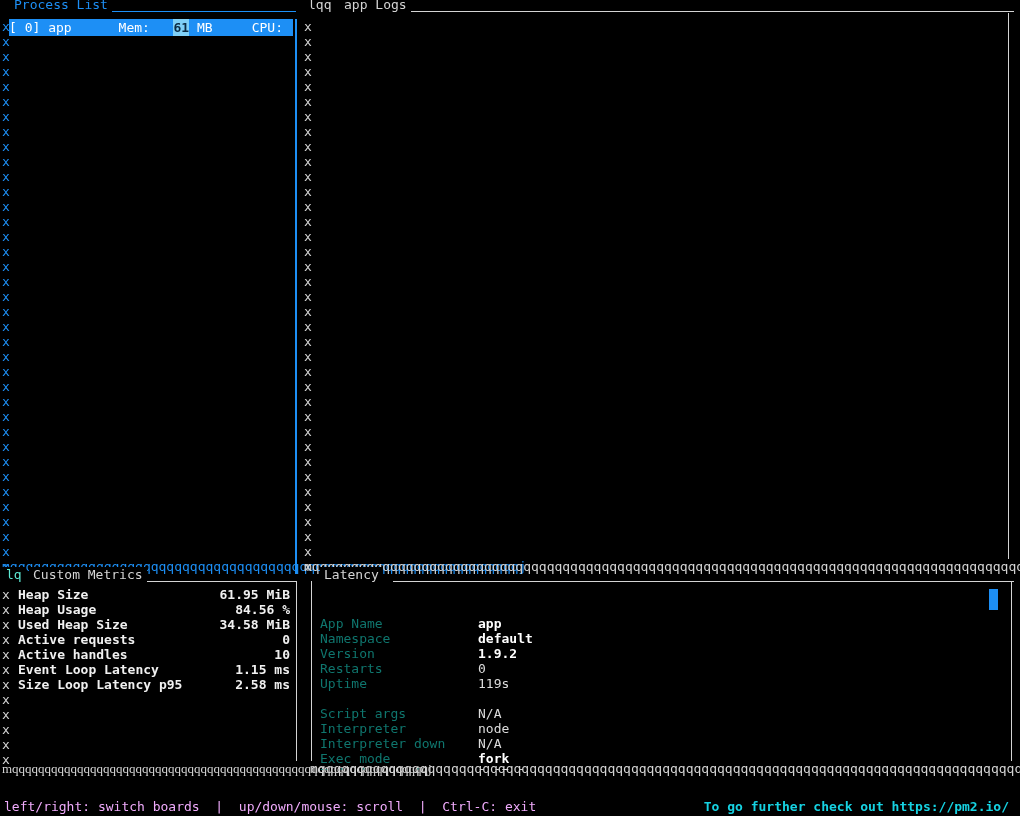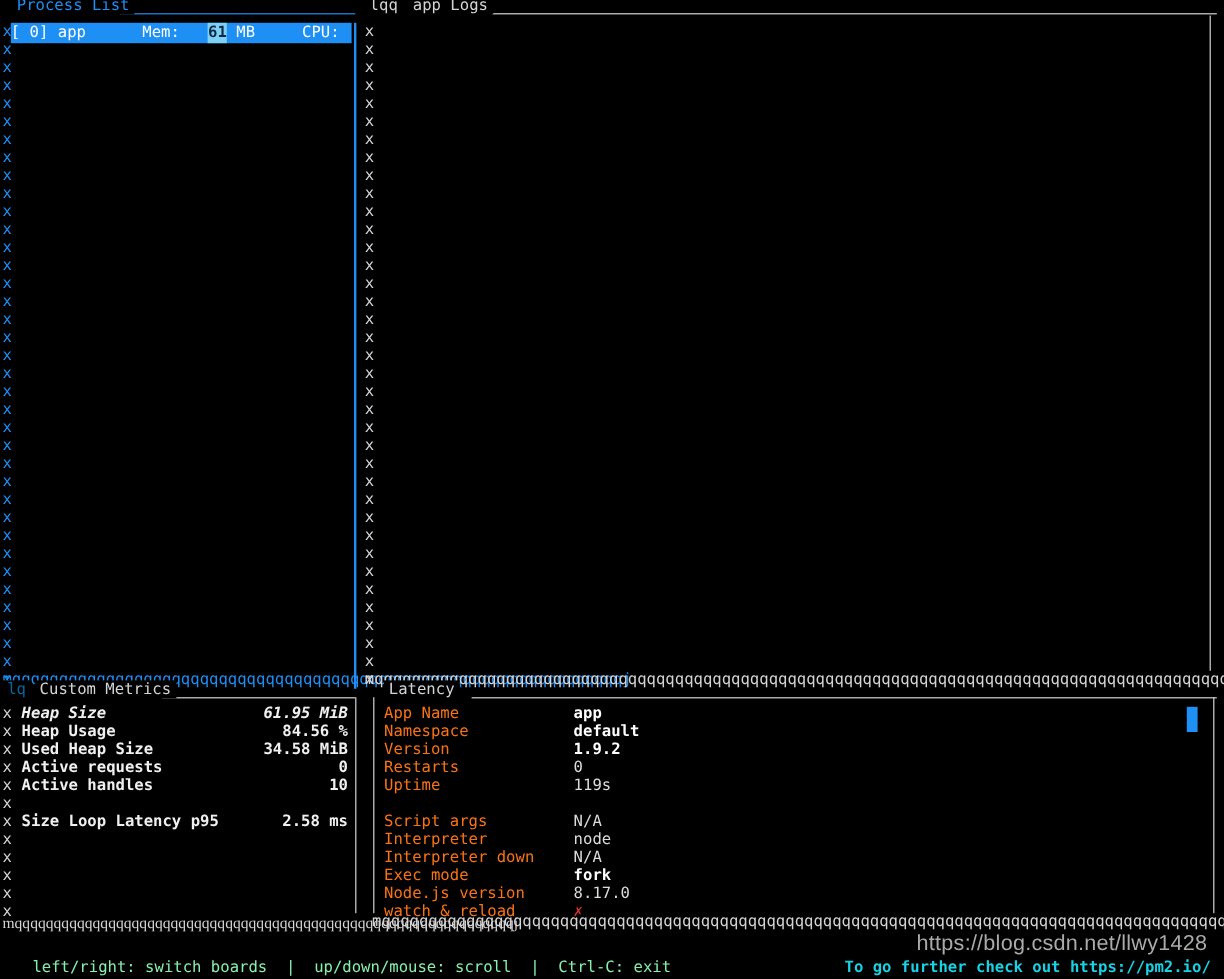--- a/index.html
+++ b/index.html
@@ -140,21 +140,22 @@
     position: absolute;
     left: 12px;
     height: 15px;
     line-height: 15px;
     white-space: pre;
     font-size: 13px;
   }
   .meta-key {
     display: inline-block;
     width: 158px;
-    color: #f97316;
+    color: #0f766e;
+    margin-top: 29px;
   }
   .meta-val { color: #dcdcdc; }
   .meta-val.strong { color: #ffffff; font-weight: bold; }
   .meta-val.xmark { color: #e03030; font-weight: bold; }
 
   .scroll-thumb {
     position: absolute;
     right: 22px;
     top: 14px;
     width: 9px;
@@ -165,25 +166,25 @@
   
   #status-bar {
     position: absolute;
     left: 0;
     top: 798px;
     width: 1020px;
     height: 18px;
   }
   #status-left {
     position: absolute;
-    left: 27px;
+    left: 4px;
     top: 0;
     line-height: 18px;
     white-space: pre;
-    color: #86efac;
+    color: #f0abfc;
     font-size: 13px;
   }
   #status-right {
     position: absolute;
     right: 11px;
     top: 0;
     line-height: 18px;
     white-space: pre;
     color: #16d2e2;
     font-size: 13px;
@@ -314,43 +315,44 @@
 x
 x
 x
 x</div>
     <div class="bglyph bcol white" id="lg-right-line" style="left: 706px; top: 8px; width: 1px; height: 546px; background: rgb(212, 212, 212);"></div>
     <div class="bglyph brow white" id="lg-bottom" style="left: 2px; top: 554px;">mqqqqqqqqqqqqqqqqqqqqqqqqqqqqqqqqqqqqqqqqqqqqqqqqqqqqqqqqqqqqqqqqqqqqqqqqqqqqqqqqqqqqqqqqqqqqqqqqqqqqqqqqqqqqqqqqqqqqqqqqqqqqqqqqqqqqqqqqqqqqqqqqqqqqqqqqqqqqqqqqj</div>
     <div class="panel-body" id="logs-body"></div>
   </div>
 
   <div class="panel" id="custom-metrics">
-    <div class="panel-title" style="left:2px; color:#0369a1;">lq</div>
+    <div class="panel-title" style="left:2px; color:#5eead4;">lq</div>
     <div class="panel-title white" style="left:29px;">Custom Metrics</div>
     <div class="title-rule" style="left:135px; right:6px;"></div>
     <div class="bglyph bcol white" id="cm-left" style="left: 2px; top: 12px;">x
 x
 x
 x
 x
 x
 x
 x
 x
 x
 x
 x</div>
     <div class="bglyph bcol white" id="cm-right" style="left: 296px; top: 6px; width: 1px; height: 180px; background: rgb(212, 212, 212);"></div>
     <div class="bglyph brow white" id="cm-bottom" style="left: 2px; top: 186px; font-family: Liberation Serif, serif;">mqqqqqqqqqqqqqqqqqqqqqqqqqqqqqqqqqqqqqqqqqqqqqqqqqqqqqqqqqqqqqqqqj</div>
     <div class="panel-body" id="metrics-body">
-        <div class="metric-row" style="top: 12px; font-style: italic;"><span class="metric-label">Heap Size</span><span class="metric-value">61.95 MiB</span></div>
+        <div class="metric-row" style="top: 12px;"><span class="metric-label">Heap Size</span><span class="metric-value">61.95 MiB</span></div>
         <div class="metric-row" style="top: 27px;"><span class="metric-label">Heap Usage</span><span class="metric-value">84.56 %</span></div>
         <div class="metric-row" style="top: 42px;"><span class="metric-label">Used Heap Size</span><span class="metric-value">34.58 MiB</span></div>
         <div class="metric-row" style="top: 57px;"><span class="metric-label">Active requests</span><span class="metric-value">0</span></div>
         <div class="metric-row" style="top: 72px;"><span class="metric-label">Active handles</span><span class="metric-value">10</span></div>
+        <div class="metric-row" style="top: 87px;"><span class="metric-label">Event Loop Latency</span><span class="metric-value">1.15 ms</span></div>
         <div class="metric-row" style="top: 102px;"><span class="metric-label">Size Loop Latency p95</span><span class="metric-value">2.58 ms</span></div>
       </div>
   </div>
 
   <div class="panel" id="metadata">
     <div class="panel-title white" style="left:12px;">Latency</div>
     <div class="title-rule" style="left:85px; right:6px;"></div>
     <div class="bglyph bcol white" id="md-left" style="left: 3px; top: 6px; width: 1px; height: 180px; background: rgb(212, 212, 212);"></div>
     <div class="bglyph bcol white" id="md-right" style="left: 703px; top: 6px; width: 1px; height: 180px; background: rgb(212, 212, 212);"></div>
     <div class="bglyph brow white" id="md-bottom" style="left: 2px; top: 186px;">mqqqqqqqqqqqqqqqqqqqqqqqqqqqqqqqqqqqqqqqqqqqqqqqqqqqqqqqqqqqqqqqqqqqqqqqqqqqqqqqqqqqqqqqqqqqqqqqqqqqqqqqqqqqqqqqqqqqqqqqqqqqqqqqqqqqqqqqqqqqqqqj</div>
@@ -368,15 +370,14 @@
         <div class="meta-row" style="top: 177px;"><span class="meta-key">watch &amp; reload</span><span class="meta-val xmark">✗</span></div>
       </div>
     <div class="scroll-thumb"></div>
   </div>
 
   <div id="status-bar">
     <div id="status-left">left/right: switch boards  |  up/down/mouse: scroll  |  Ctrl-C: exit</div>
     <div id="status-right">To go further check out https://pm2.io/</div>
   </div>
 
-  <div id="watermark">https://blog.csdn.net/llwy1428</div>
 
 </div>
 
 </body></html>

